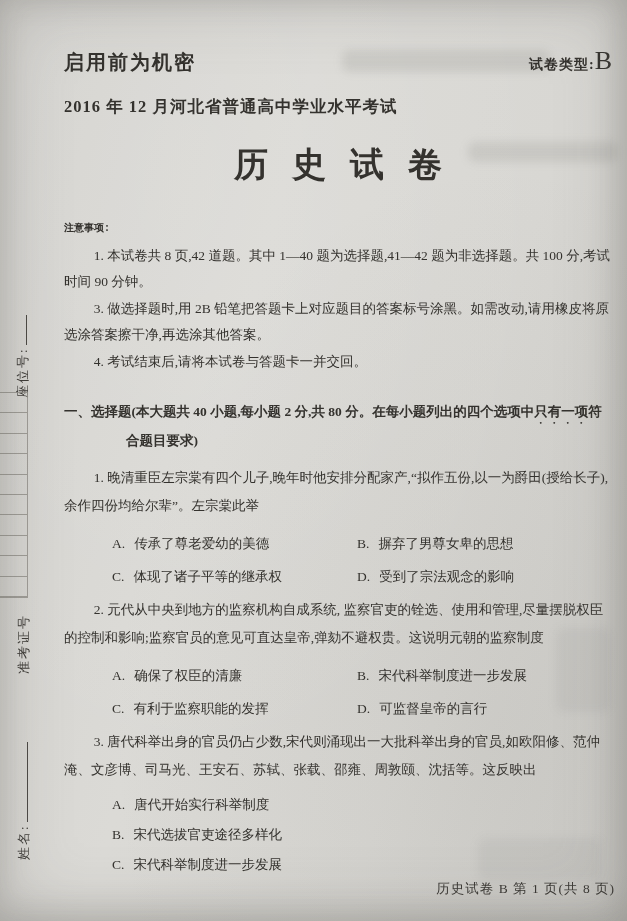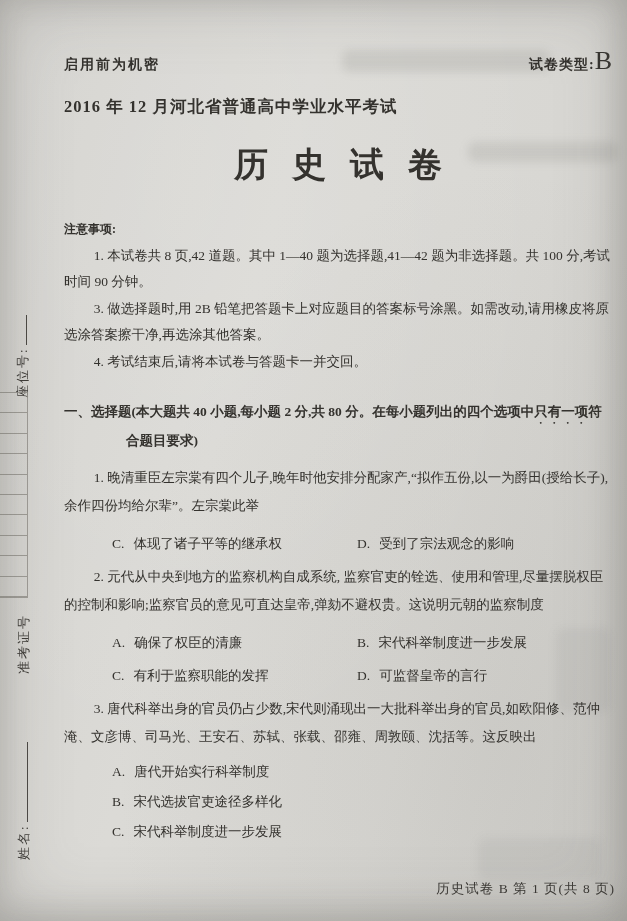--- a/index.html
+++ b/index.html
@@ -37,28 +37,28 @@
   .idboxes{
     position:absolute;left:-5px;top:392px;width:31px;height:204px;
     border:1px solid #908e88;
     background:repeating-linear-gradient(to bottom,transparent 0,transparent 19.4px,#908e88 19.4px,#908e88 20.4px);
     opacity:.8;
   }
 
   
   .content{position:absolute;left:64px;top:46px;width:548px;font-size:13.5px;}
   .topline{display:flex;justify-content:space-between;align-items:baseline;}
-  .secret{font-weight:bold;font-size:14px;letter-spacing:2px;}
+  .secret{font-weight:bold;font-size:20px;letter-spacing:2px;}
   .ptype{font-size:14px;font-weight:bold;letter-spacing:1px;}
   .ptype-b{font-size:26px;font-weight:normal;letter-spacing:0;font-family:"Liberation Serif",serif;}
   .subtitle{text-align:left;font-weight:bold;font-size:16.5px;margin-top:20px;letter-spacing:1px;}
   .title{text-align:center;font-size:34px;font-weight:bold;letter-spacing:24px;padding-left:24px;margin:24px 0 0 0;}
 
   .notices{margin-top:28px;line-height:26.5px;}
-  .notices-head{font-weight:bold;font-size:12px;}
+  .notices-head{font-weight:bold;font-size:10px;font-family:Liberation Mono, monospace;}
   p.notice{margin:0;text-indent:2.2em;}
 
   .sec-head{margin-top:23px;font-weight:bold;line-height:27px;}
   .sec-line2{padding-left:62px;}
   .emph{
     -webkit-text-emphasis:filled dot;-webkit-text-emphasis-position:under left;
     text-emphasis:filled dot;text-emphasis-position:under left;
   }
 
   .question{margin:0;}
@@ -108,20 +108,24 @@
     </div>
 
     <div class="sec-head">
       <span>一、选择题(本大题共 40 小题,每小题 2 分,共 80 分。在每小题列出的四个选项中</span><span class="emph">只有一项</span><span>符</span><br>
       <span class="sec-line2">合题目要求)</span>
     </div>
 
     <div class="question">
       <p class="stem"><span>1.</span> <span>晚清重臣左宗棠有四个儿子,晚年时他安排分配家产,“拟作五份,以一为爵田(授给长子),余作四份均给尔辈”。左宗棠此举</span></p>
       <div class="optrow">
+        <div class="opt"><span class="optlabel">A.</span><span>传承了尊老爱幼的美德</span></div>
+        <div class="opt"><span class="optlabel">B.</span><span>摒弃了男尊女卑的思想</span></div>
+      </div>
+      <div class="optrow">
         <div class="opt"><span class="optlabel">C.</span><span>体现了诸子平等的继承权</span></div>
         <div class="opt"><span class="optlabel">D.</span><span>受到了宗法观念的影响</span></div>
       </div>
     </div>
 
     <div class="question">
       <p class="stem"><span>2.</span> <span>元代从中央到地方的监察机构自成系统, 监察官吏的铨选、使用和管理,尽量摆脱权臣的控制和影响;监察官员的意见可直达皇帝,弹劾不避权贵。这说明元朝的监察制度</span></p>
       <div class="optrow">
         <div class="opt"><span class="optlabel">A.</span><span>确保了权臣的清廉</span></div>
         <div class="opt"><span class="optlabel">B.</span><span>宋代科举制度进一步发展</span></div>

